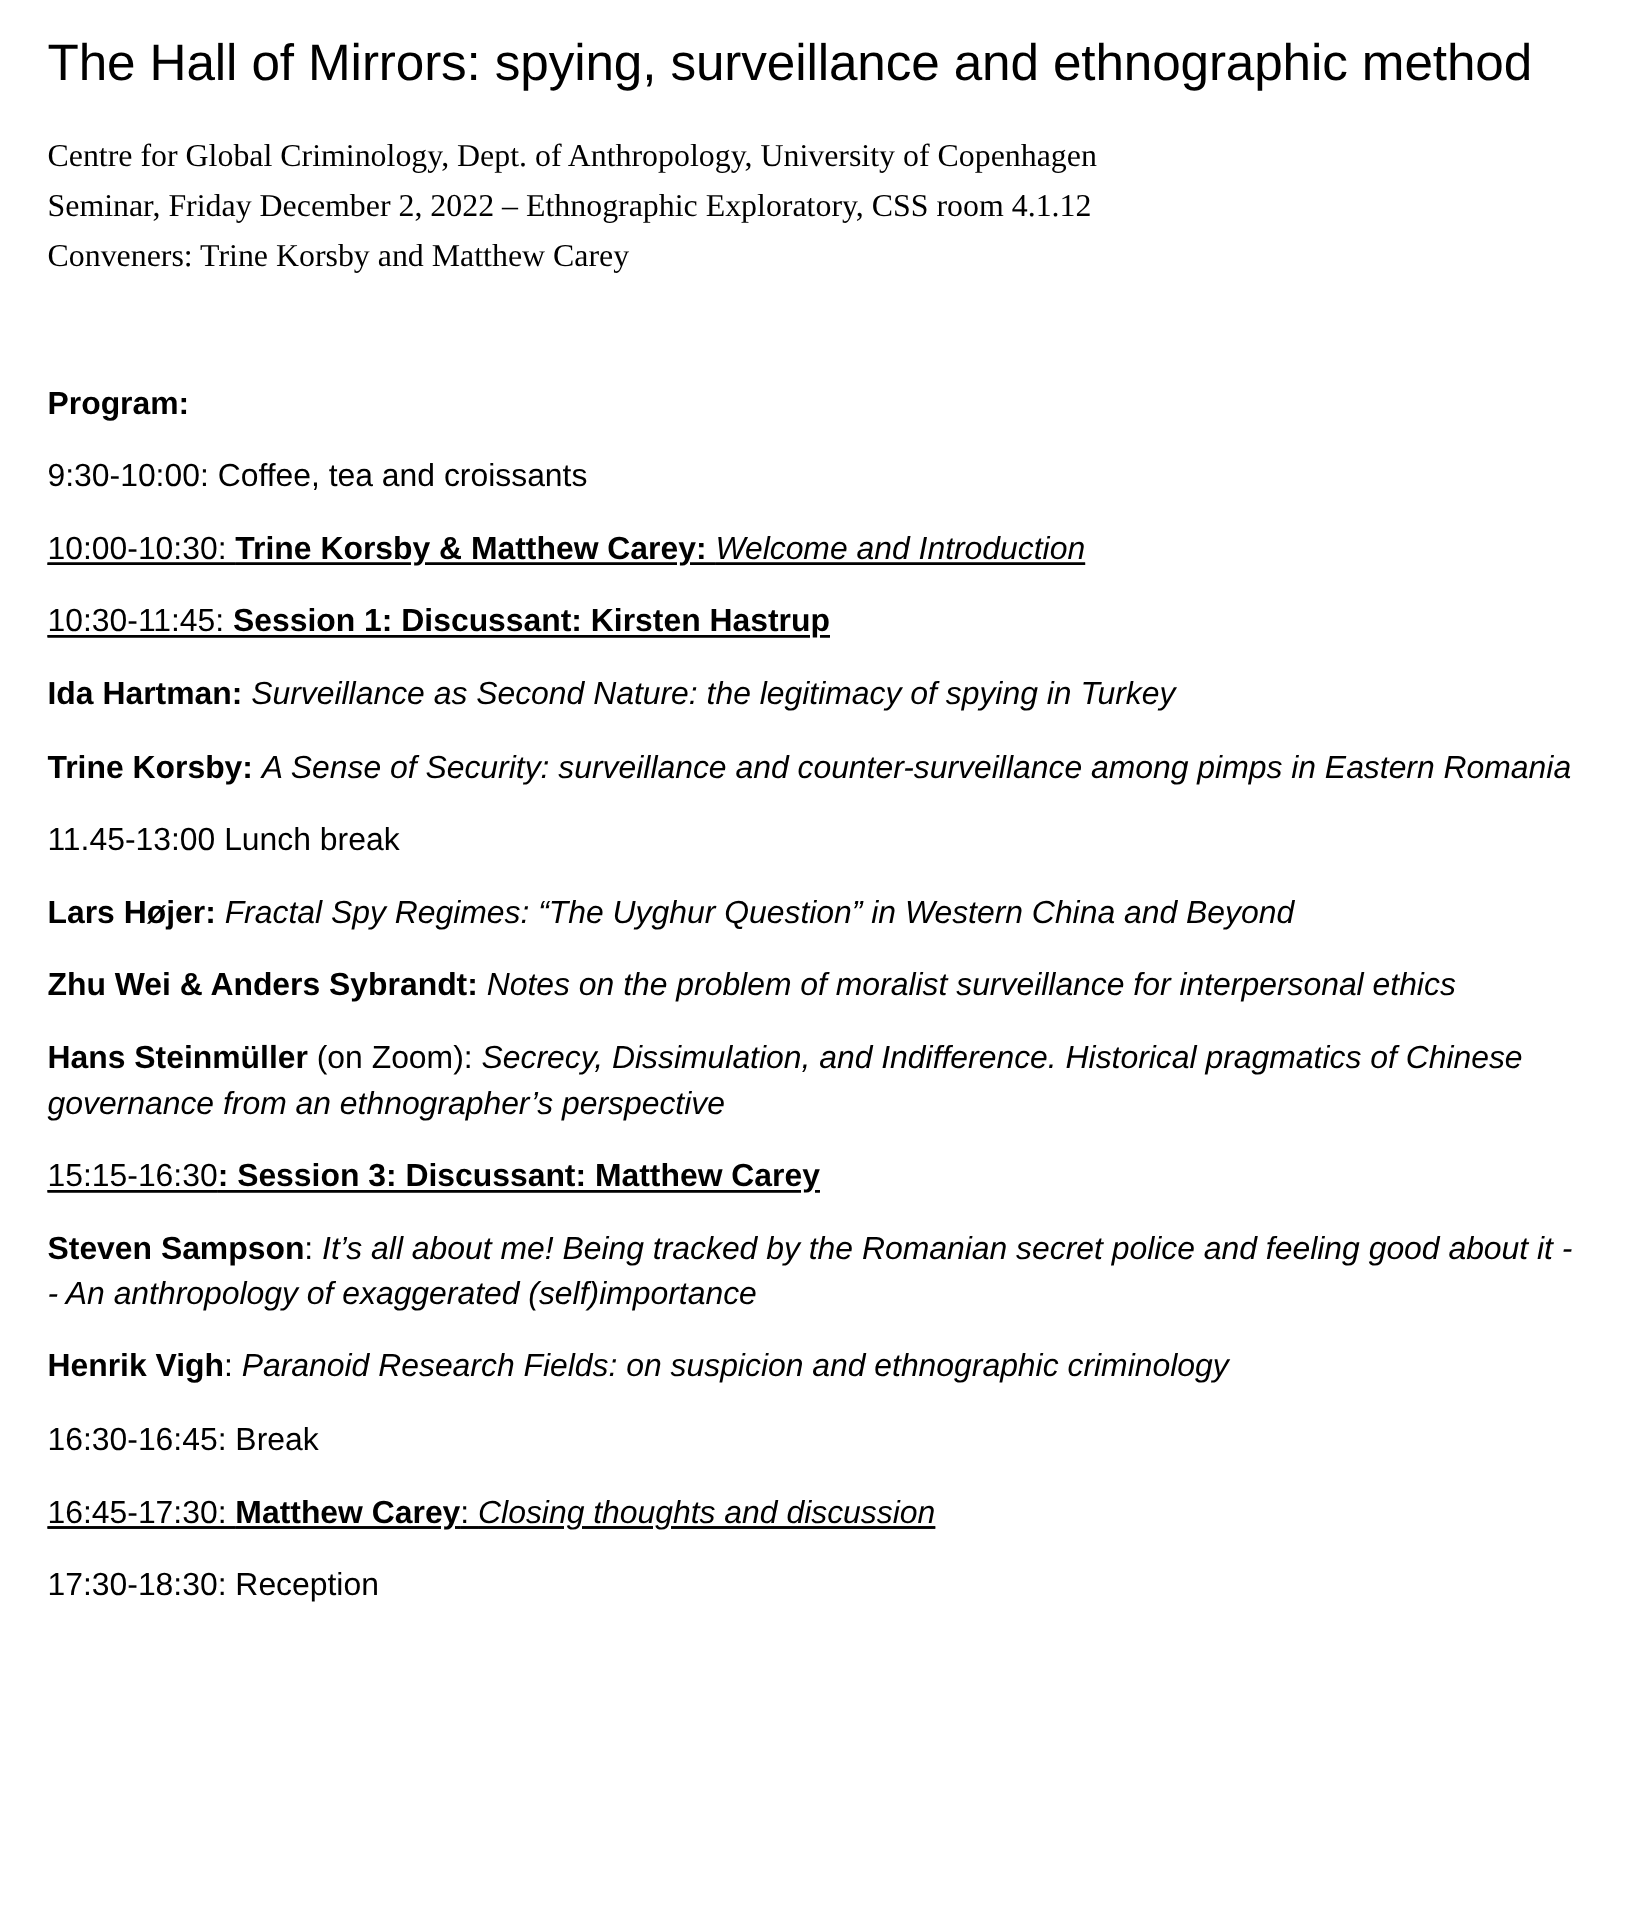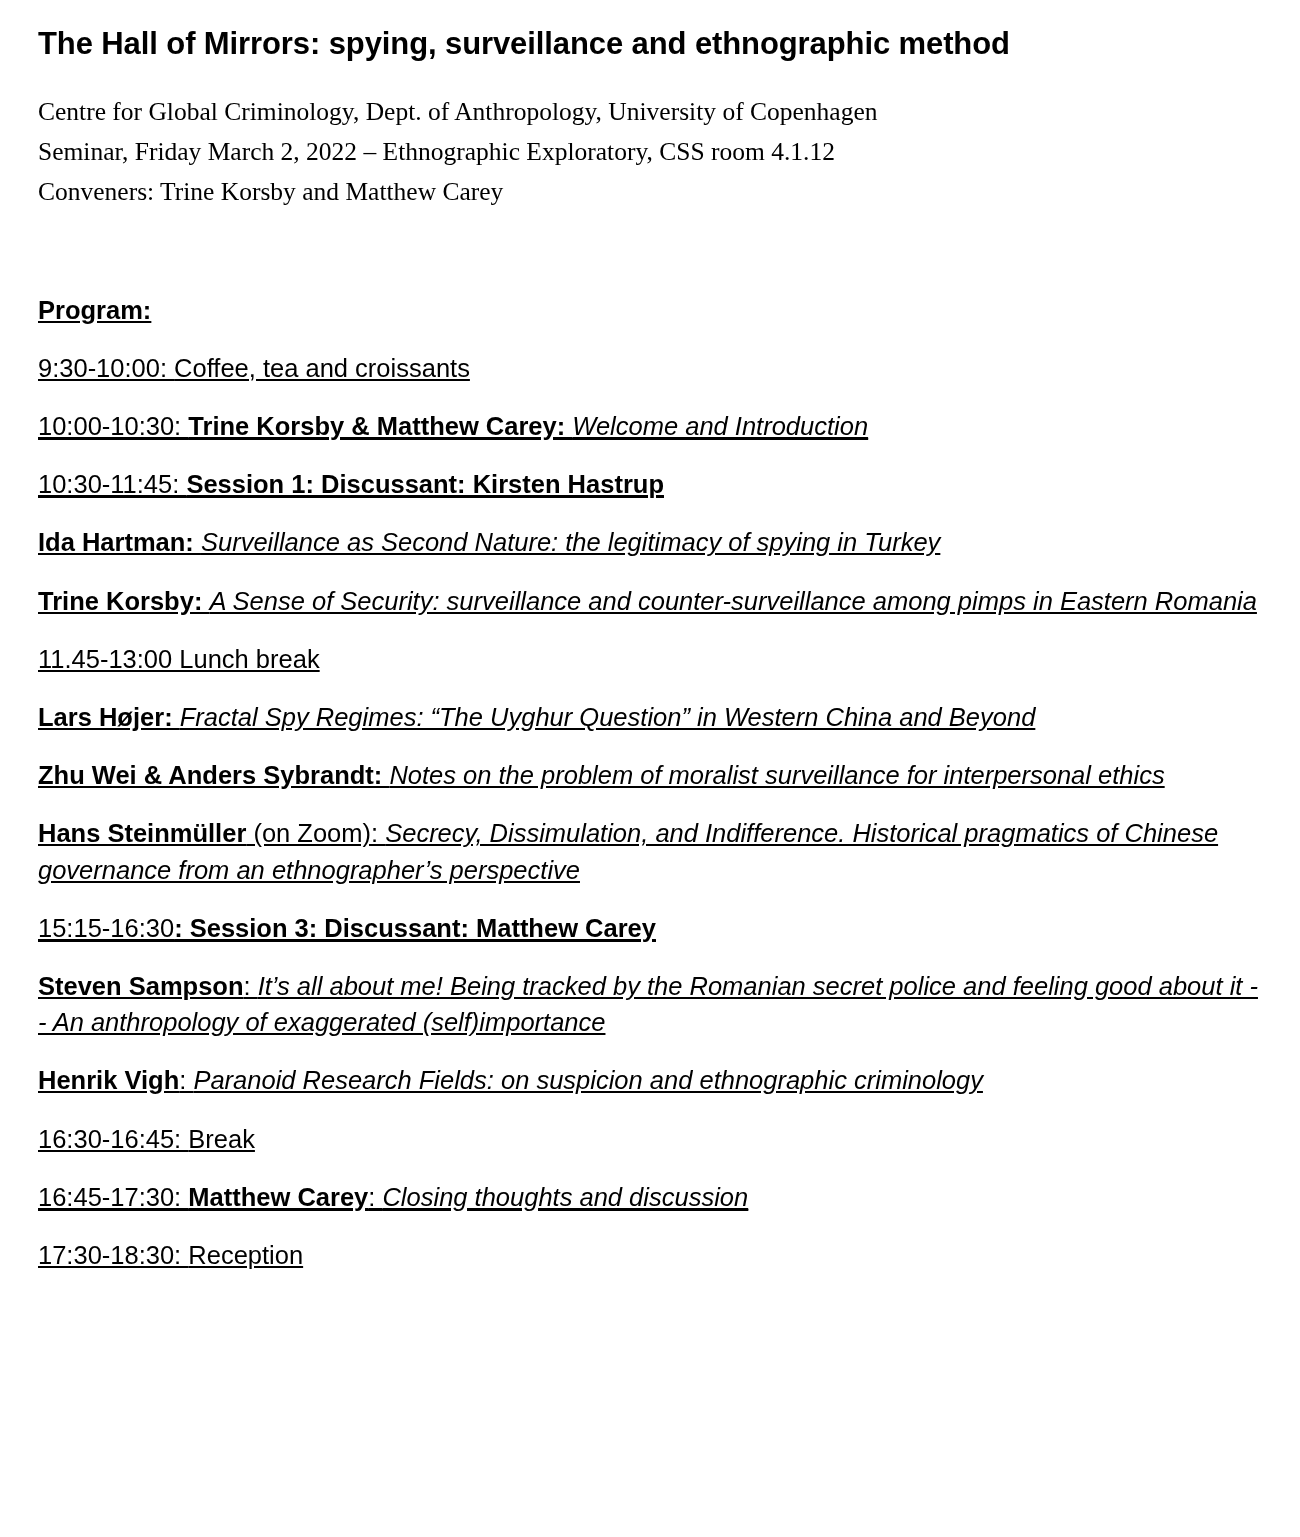--- a/index.html
+++ b/index.html
@@ -17,22 +17,22 @@
   .page {
     box-sizing: border-box;
     width: 1300px;
     min-height: 1537px;
     padding: 24px 35px 0 38px;
     background: #ffffff;
   }
 
   
   .doc-title {
-    font-size: 31px;
-    font-weight: bold;
+    font-size: 41px;
+    font-weight: normal;
     line-height: 1.30;
     letter-spacing: -0.1px;
     margin: 0 0 28px 0;
   }
 
   
   .header-block {
     margin: 0 0 0 0;
   }
   .header-line {
@@ -45,21 +45,20 @@
   
   .spacer-line {
     font-size: 25.5px;
     line-height: 1.56;
     height: 80px;
   }
 
   
   .program {
     margin: 0;
-    text-decoration: underline;
   }
   .para {
     font-size: 25.5px;
     line-height: 1.42;
     margin: 0 0 22px 0;
     max-width: 1232px;
   }
   .para:last-child { margin-bottom: 0; }
 
   .heading-bold { font-weight: bold; }
@@ -71,21 +70,21 @@
 </style>
 </head>
 <body>
 
 <div class="page">
 
   <h1 class="doc-title">The Hall of Mirrors: spying, surveillance and ethnographic method</h1>
 
   <div class="header-block">
     <p class="header-line">Centre for Global Criminology, Dept. of Anthropology, University of Copenhagen</p>
-    <p class="header-line">Seminar, Friday March 2, 2022 – Ethnographic Exploratory, CSS room 4.1.12</p>
+    <p class="header-line">Seminar, Friday December 2, 2022 – Ethnographic Exploratory, CSS room 4.1.12</p>
     <p class="header-line">Conveners: Trine Korsby and Matthew Carey</p>
   </div>
 
   <div class="spacer-line"></div>
 
   <div class="program">
 
     <p class="para heading-bold">Program:</p>
 
     <p class="para">

